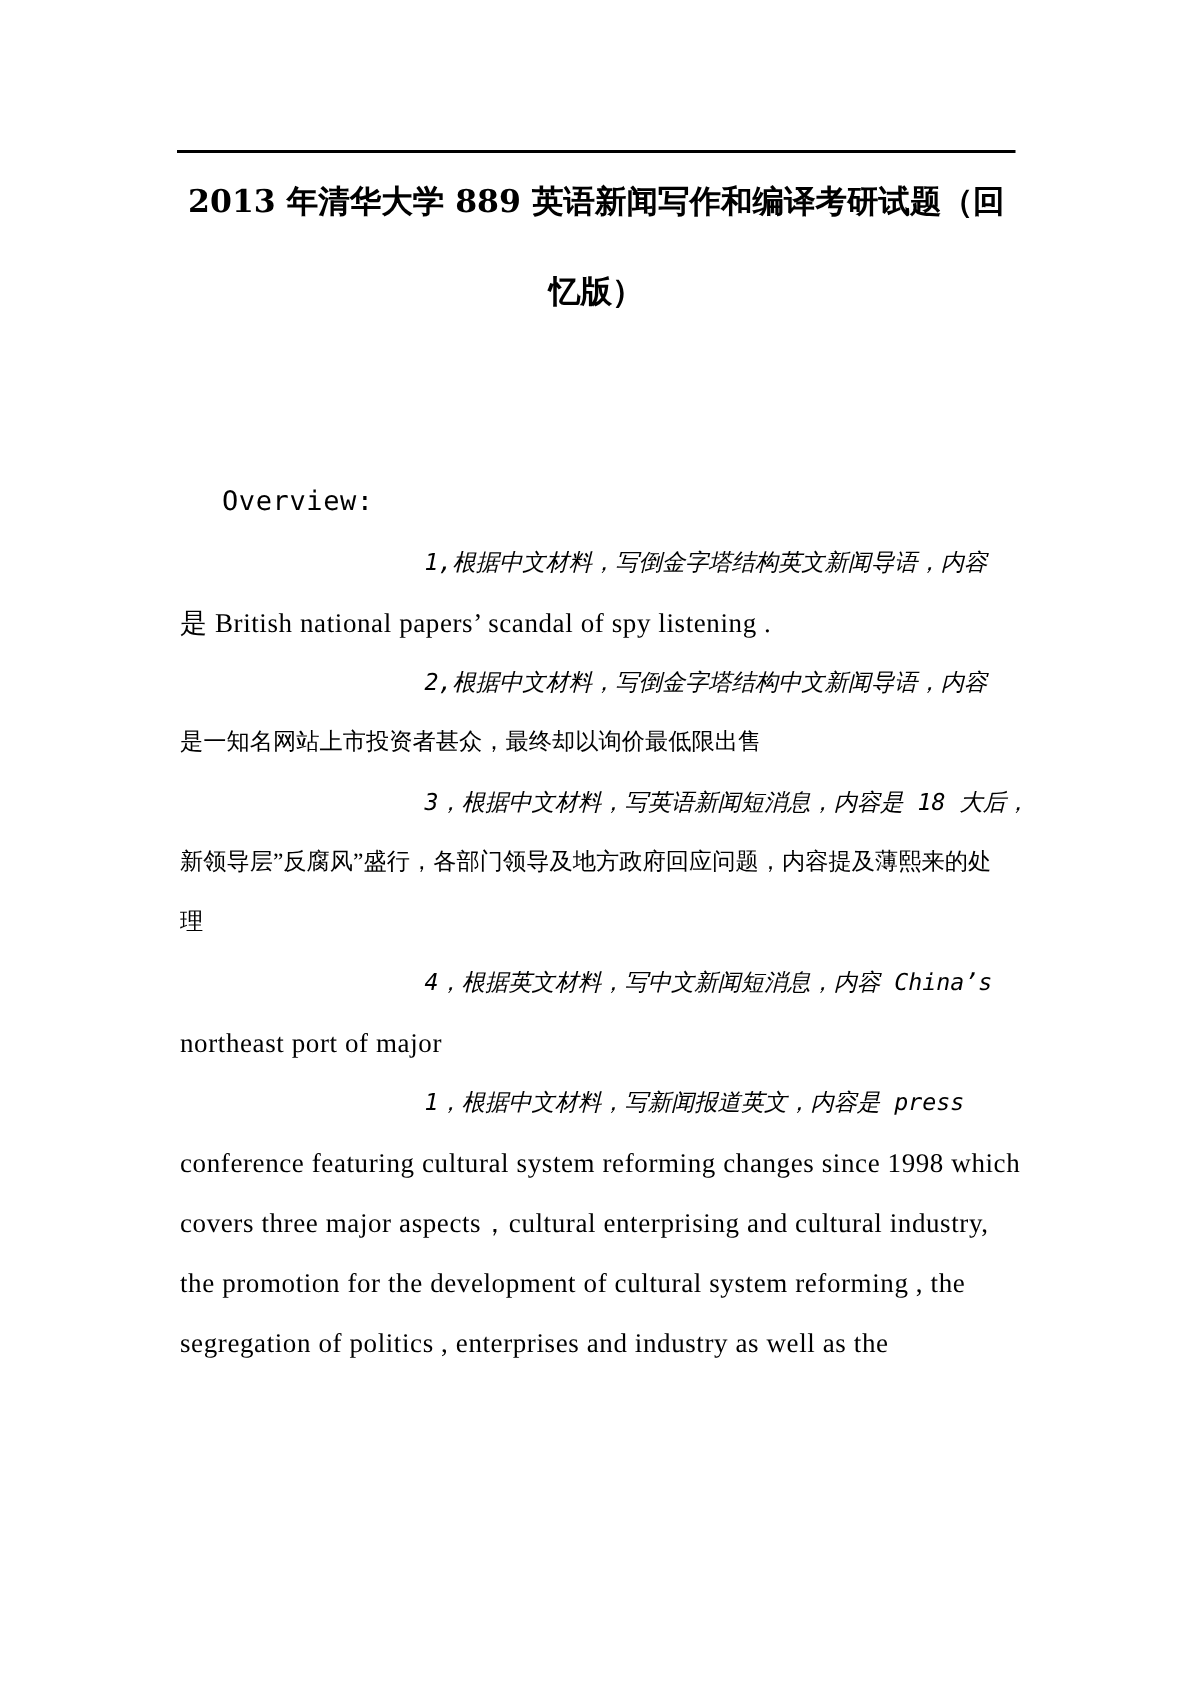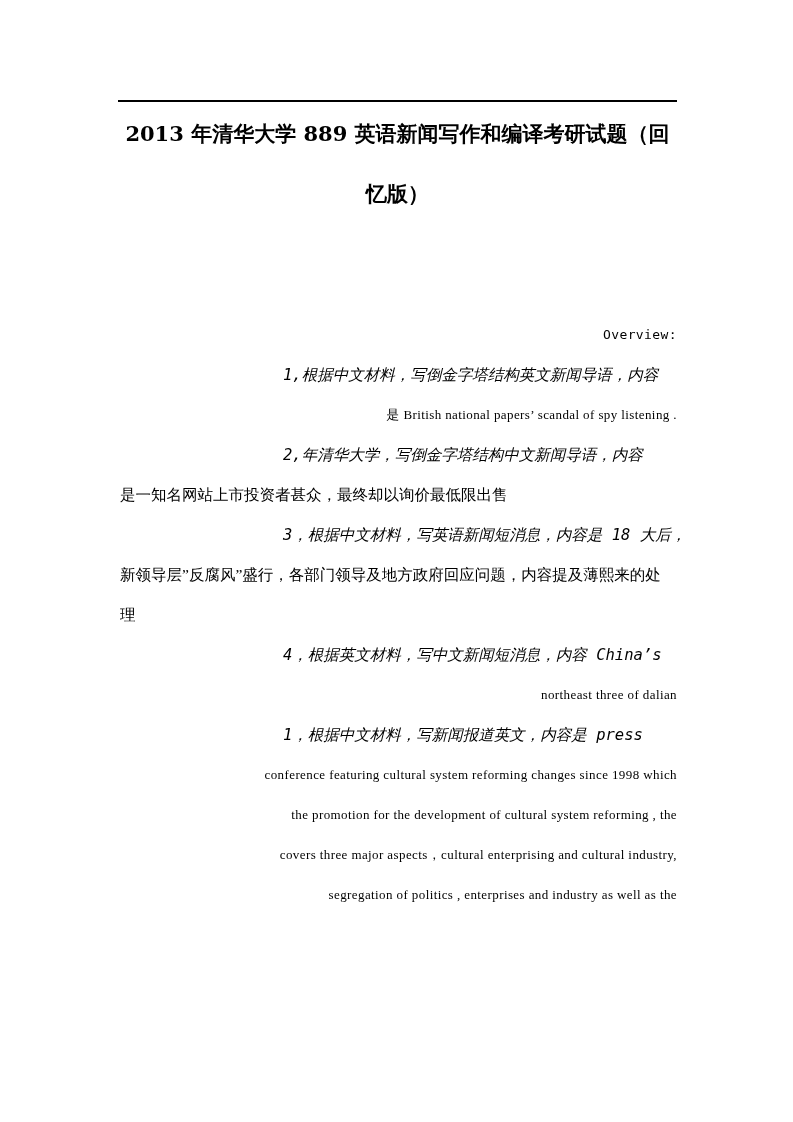--- a/index.html
+++ b/index.html
@@ -40,46 +40,46 @@
     position: absolute;
     left: 120px;
     top: 315px;
     width: 557px;
   }
   .line {
     line-height: 40px;
     white-space: pre;
   }
   .line.cjk   { font-size: 15.5px; }
-  .line.latin { font-size: 13px; letter-spacing: 0.4px; text-align: right; }
+  .line.latin { font-size: 18px; letter-spacing: 0.4px; }
   .ind-none     { padding-left: 0; font-family: Liberation Serif, serif; }
   .ind-overview { padding-left: 28px; }
   .ind-item     { padding-left: 163px; font-style: italic; }
 </style>
 </head>
 <body>
 
 <div class="page">
   <div class="top-rule"></div>
 
   <div class="doc-title">
     <div>2013 年清华大学 889 英语新闻写作和编译考研试题（回</div>
     <div>忆版）</div>
   </div>
 
   <div class="doc-body">
       <div class="line latin ind-overview">Overview:</div>
       <div class="line cjk ind-item">1,根据中文材料，写倒金字塔结构英文新闻导语，内容</div>
       <div class="line latin ind-none">是 British national papers’ scandal of spy listening .</div>
-      <div class="line cjk ind-item">2,年清华大学，写倒金字塔结构中文新闻导语，内容</div>
+      <div class="line cjk ind-item">2,根据中文材料，写倒金字塔结构中文新闻导语，内容</div>
       <div class="line cjk ind-none">是一知名网站上市投资者甚众，最终却以询价最低限出售</div>
       <div class="line cjk ind-item">3，根据中文材料，写英语新闻短消息，内容是 18 大后，</div>
       <div class="line cjk ind-none">新领导层”反腐风”盛行，各部门领导及地方政府回应问题，内容提及薄熙来的处</div>
       <div class="line cjk ind-none">理</div>
       <div class="line cjk ind-item">4，根据英文材料，写中文新闻短消息，内容 China’s</div>
-      <div class="line latin ind-none">northeast three of dalian</div>
+      <div class="line latin ind-none">northeast port of major</div>
       <div class="line cjk ind-item">1，根据中文材料，写新闻报道英文，内容是 press</div>
       <div class="line latin ind-none">conference featuring cultural system reforming changes since 1998 which</div>
+      <div class="line latin ind-none">covers three major aspects，cultural enterprising and cultural industry,</div>
       <div class="line latin ind-none">the promotion for the development of cultural system reforming , the</div>
-      <div class="line latin ind-none">covers three major aspects，cultural enterprising and cultural industry,</div>
       <div class="line latin ind-none">segregation of politics , enterprises and industry as well as the</div>
     </div>
 </div>
 
 </body></html>

